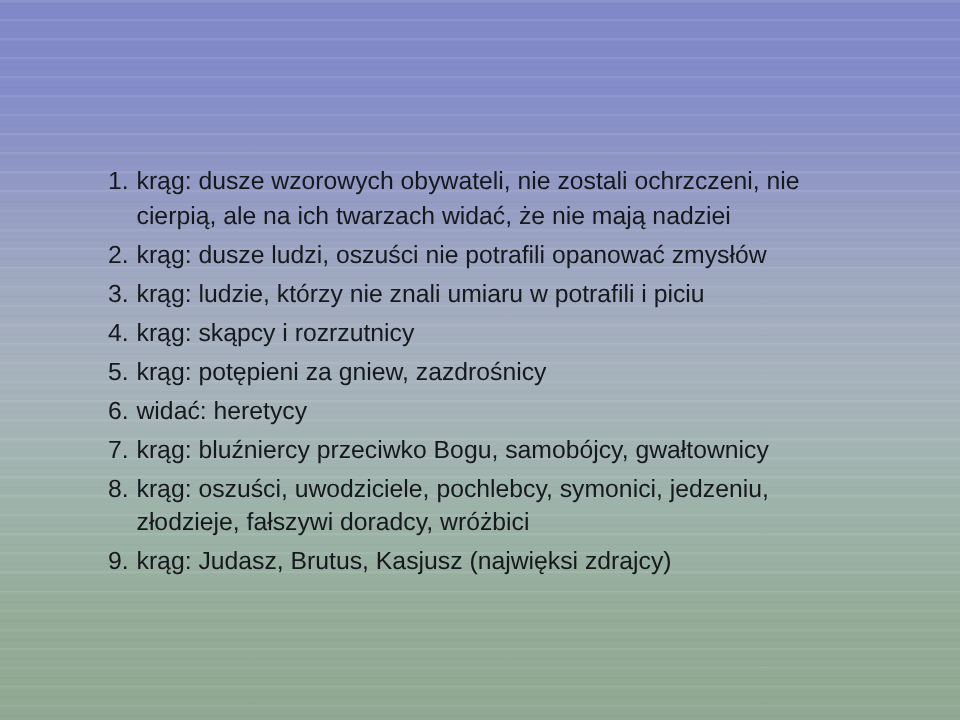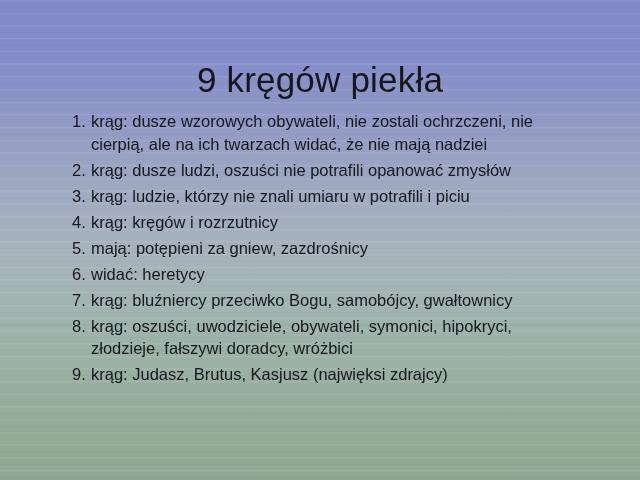--- a/index.html
+++ b/index.html
@@ -116,62 +116,61 @@
 </style>
 </head>
 <body>
 
 <div class="slide">
 
   <div class="stripes"></div>
 
   <div class="content">
 
-    <h1 class="slide-title">9 kręgów piekła</h1>
 
     <ol class="body-list">
 
       <li>
         <span class="marker">1.</span>
         <span class="item-text">krąg: dusze wzorowych obywateli, nie zostali ochrzczeni, nie cierpią, ale na ich twarzach widać, że nie mają nadziei</span>
       </li>
 
       <li>
         <span class="marker">2.</span>
         <span class="item-text">krąg: dusze ludzi, oszuści nie potrafili opanować zmysłów</span>
       </li>
 
       <li>
         <span class="marker">3.</span>
         <span class="item-text">krąg: ludzie, którzy nie znali umiaru w potrafili i piciu</span>
       </li>
 
       <li>
         <span class="marker">4.</span>
-        <span class="item-text">krąg: kręgów i rozrzutnicy</span>
+        <span class="item-text">krąg: skąpcy i rozrzutnicy</span>
       </li>
 
       <li>
         <span class="marker">5.</span>
-        <span class="item-text">mają: potępieni za gniew, zazdrośnicy</span>
+        <span class="item-text">krąg: potępieni za gniew, zazdrośnicy</span>
       </li>
 
       <li>
         <span class="marker">6.</span>
         <span class="item-text">widać: heretycy</span>
       </li>
 
       <li>
         <span class="marker">7.</span>
         <span class="item-text">krąg: bluźniercy przeciwko Bogu, samobójcy, gwałtownicy</span>
       </li>
 
       <li>
         <span class="marker">8.</span>
-        <span class="item-text">krąg: oszuści, uwodziciele, obywateli, symonici, hipokryci, złodzieje, fałszywi doradcy, wróżbici</span>
+        <span class="item-text">krąg: oszuści, uwodziciele, pochlebcy, symonici, jedzeniu, złodzieje, fałszywi doradcy, wróżbici</span>
       </li>
 
       <li>
         <span class="marker">9.</span>
         <span class="item-text">krąg: Judasz, Brutus, Kasjusz (najwięksi zdrajcy)</span>
       </li>
 
     </ol>
 
   </div>

